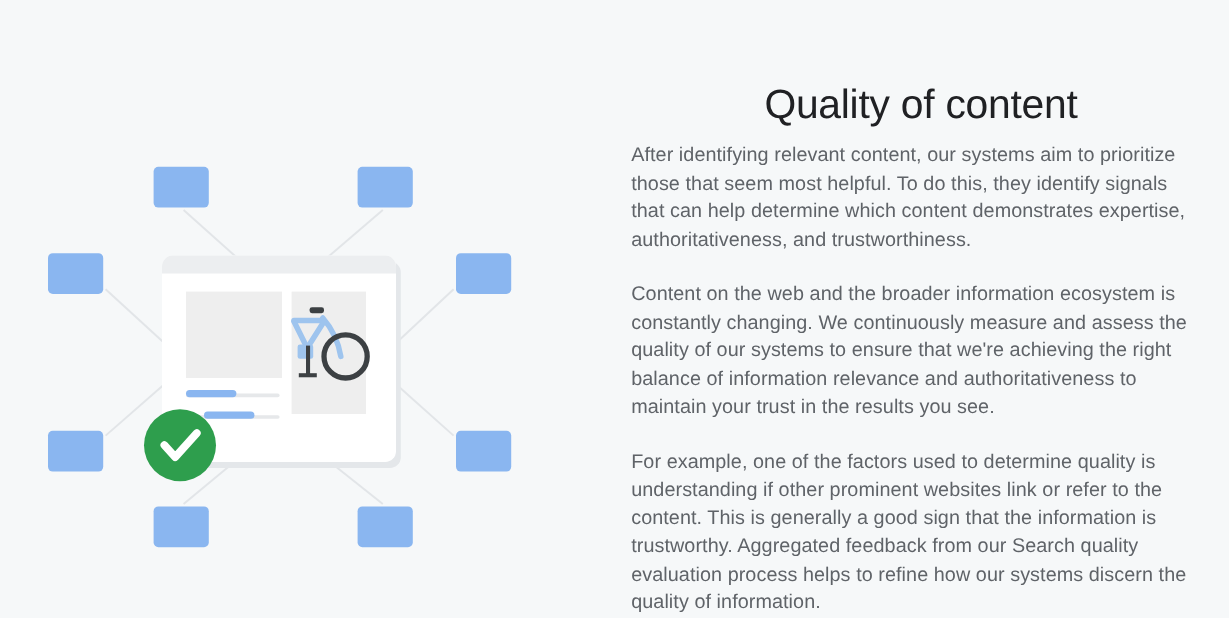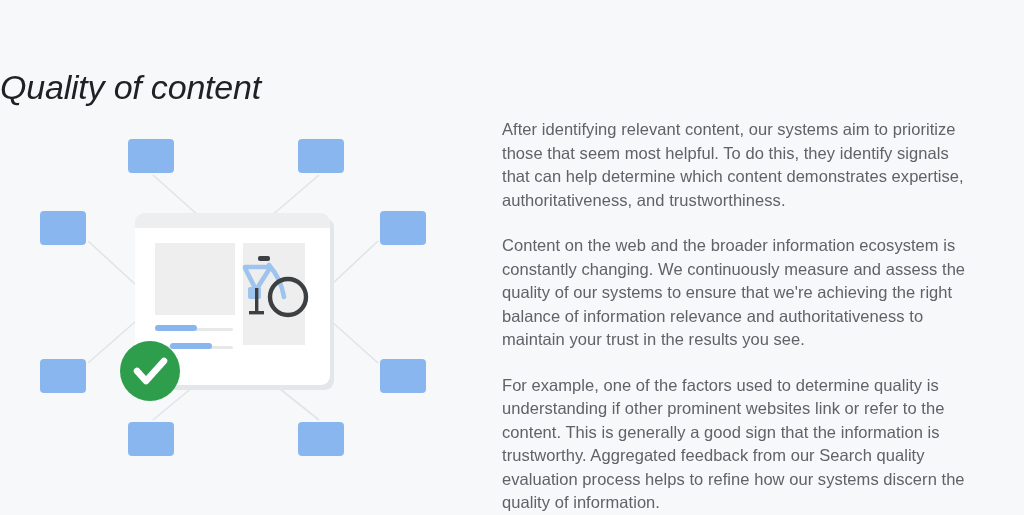--- a/index.html
+++ b/index.html
@@ -21,48 +21,47 @@
     height: 515px;
     background: #f6f8f9;
   }
 
   
   .page-title {
     position: absolute;
     top: 42px;
     left: 0;
     width: 898px;
-    text-align: left;
+    text-align: right;
     font-size: 34px;
     line-height: 44px;
     font-weight: 500;
     letter-spacing: -0.2px;
     color: #202124;
     white-space: nowrap;
-    font-style: italic;
   }
 
   
   .illustration {
     position: absolute;
     left: 20px;
     top: 125px;
     width: 420px;
     height: 345px;
   }
   .illustration svg {
     display: block;
     width: 420px;
     height: 345px;
   }
 
   
   .text-column {
     position: absolute;
-    left: 502px;
+    left: 526px;
     top: 118px;
     width: 478px;
   }
   .body-paragraph {
     margin: 0 0 22px 0;
     font-size: 16.5px;
     line-height: 23.5px;
     color: #5f6368;
     letter-spacing: 0.05px;
   }

